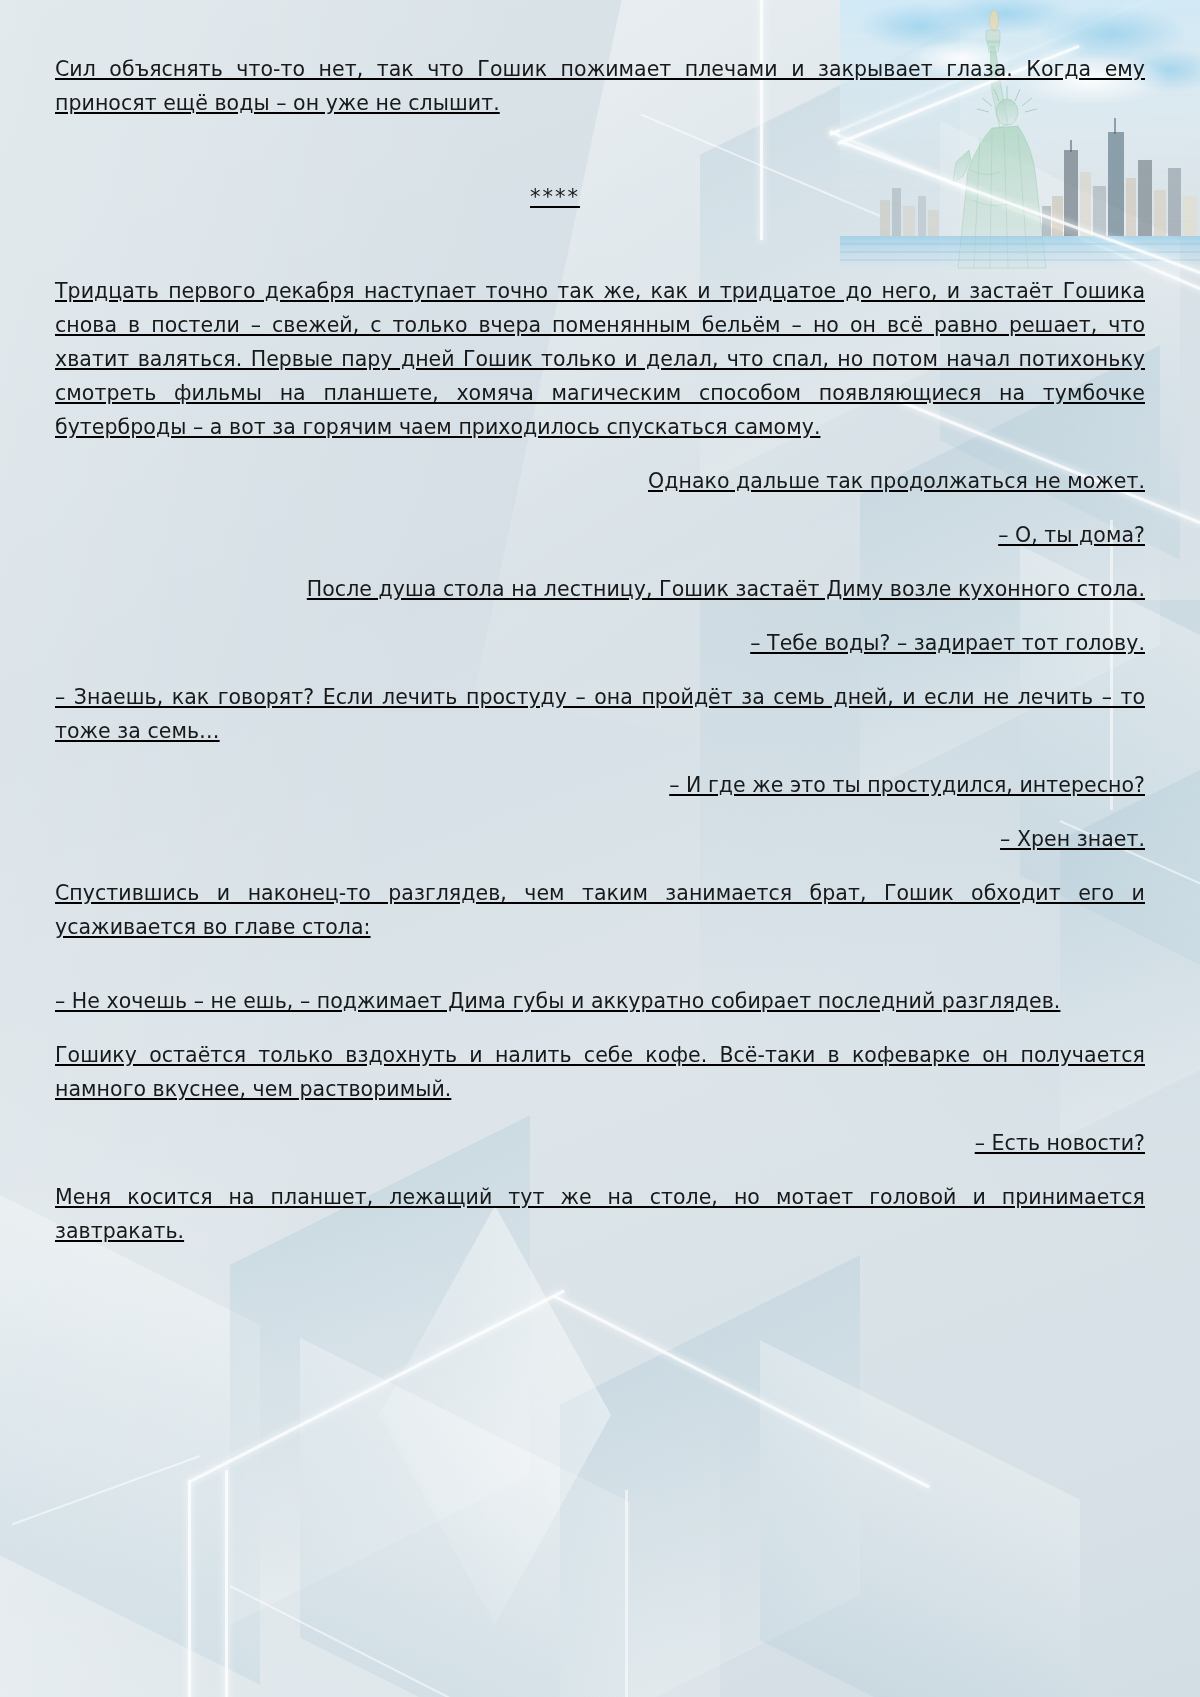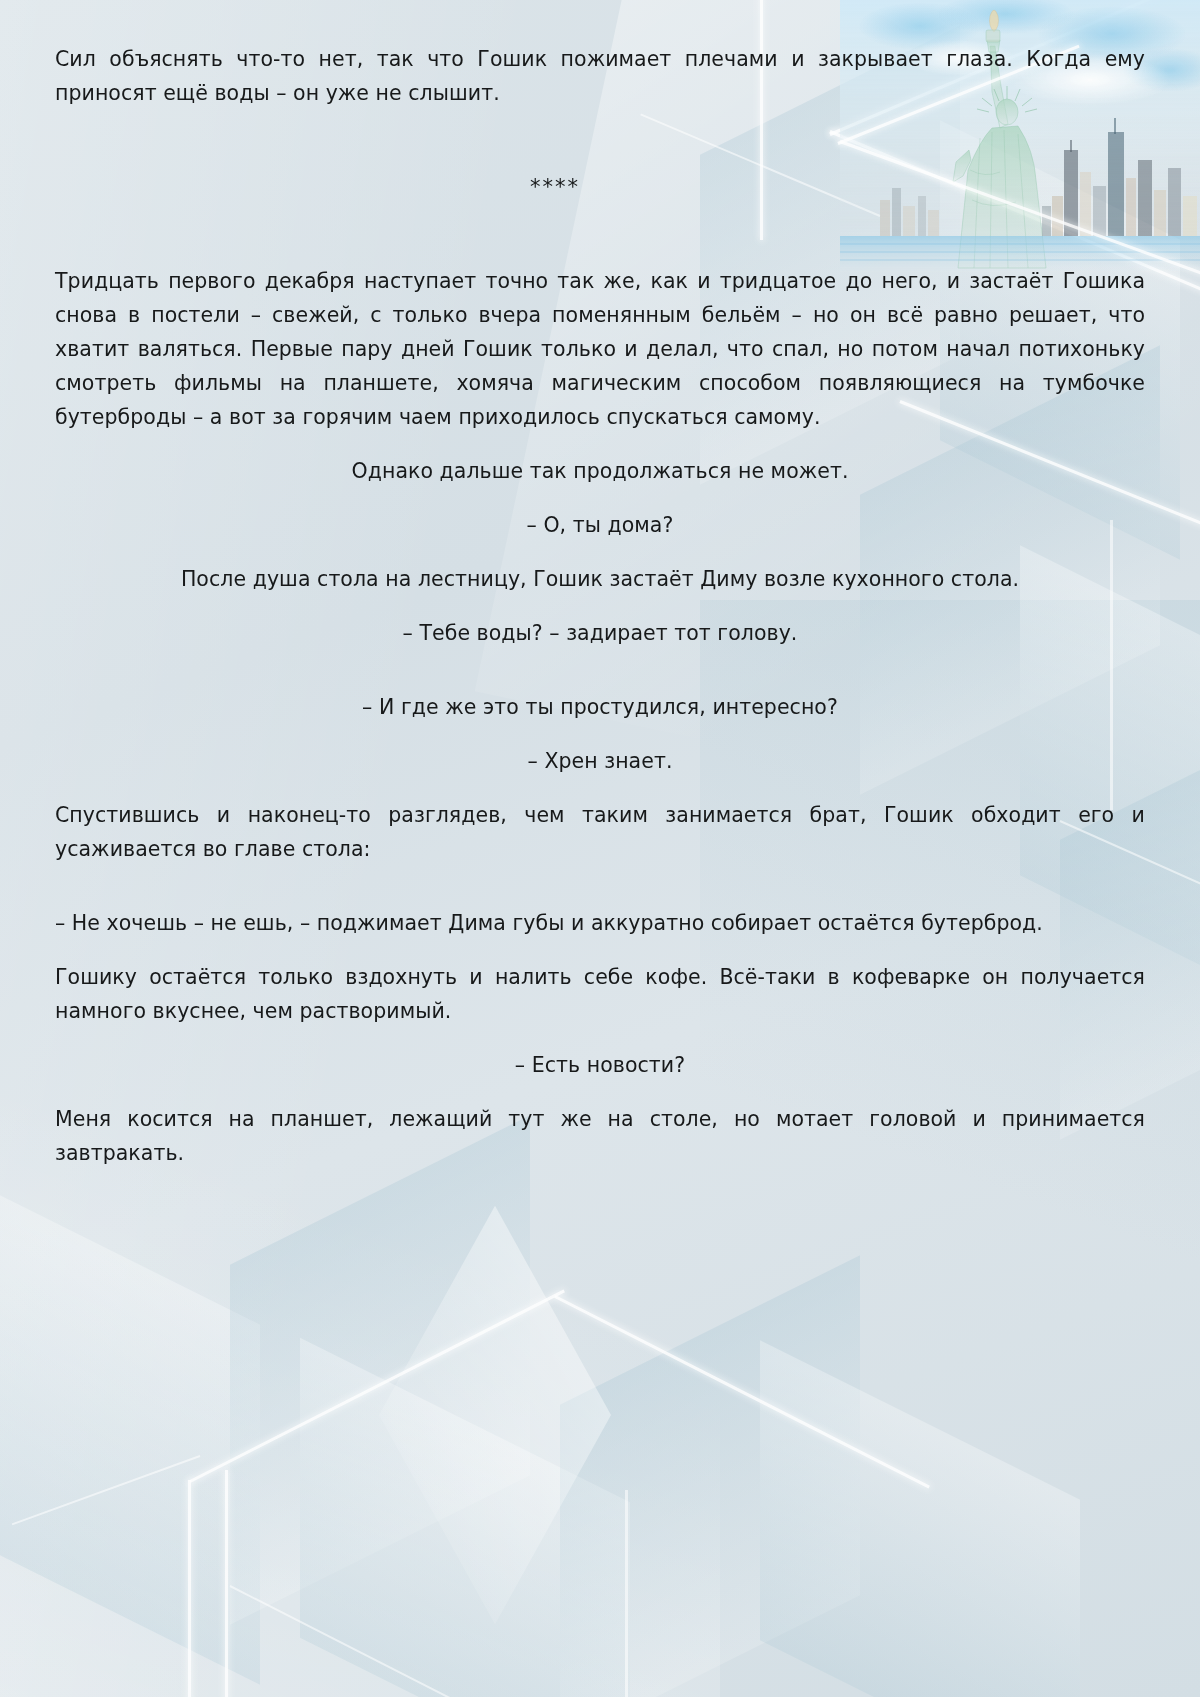--- a/index.html
+++ b/index.html
@@ -87,34 +87,35 @@
     width: 360px;
     height: 272px;
     opacity: 0.95;
     pointer-events: none;
   }
 
   
   .content {
     position: absolute;
     left: 55px;
-    top: 42px;
+    top: 52px;
     width: 1090px;
+    text-decoration: underline;
   }
   p.para {
     margin: 0 0 0 0;
     color: #17191a;
     font-size: 20.5px;
     line-height: 34px;
     text-align: justify;
     text-justify: inter-word;
     letter-spacing: 0.05px;
     font-family: "DejaVu Sans", "Liberation Sans", sans-serif;
   }
-  p.para.left { text-align: center; }
+  p.para.left { text-align: right; }
   .spacer-sm { height: 20px; }
   .spacer-lg { height: 60px; }
   .sep {
     color: #17191a;
     font-size: 21px;
     line-height: 34px;
     text-align: center;
     letter-spacing: 2px;
     width: 1000px;
   }
@@ -281,34 +282,35 @@
     <div class="spacer-sm"></div>
     <p class="para left">– О, ты дома?</p>
 
     <div class="spacer-sm"></div>
     <p class="para left">После душа стола на лестницу, Гошик застаёт Диму возле кухонного стола.</p>
 
     <div class="spacer-sm"></div>
     <p class="para left">– Тебе воды? – задирает тот голову.</p>
 
     <div class="spacer-sm"></div>
+    <p class="para">– Знаешь, как говорят? Если лечить простуду – она пройдёт за семь дней, и если не лечить – то тоже за семь…</p>
 
     <div class="spacer-sm"></div>
     <p class="para left">– И где же это ты простудился, интересно?</p>
 
     <div class="spacer-sm"></div>
     <p class="para left">– Хрен знает.</p>
 
     <div class="spacer-sm"></div>
     <p class="para">Спустившись и наконец-то разглядев, чем таким занимается брат, Гошик обходит его и усаживается во главе стола:</p>
 
     <div class="spacer-sm"></div>
 
     <div class="spacer-sm"></div>
-    <p class="para">– Не хочешь – не ешь, – поджимает Дима губы и аккуратно собирает остаётся бутерброд.</p>
+    <p class="para">– Не хочешь – не ешь, – поджимает Дима губы и аккуратно собирает последний разглядев.</p>
 
     <div class="spacer-sm"></div>
     <p class="para">Гошику остаётся только вздохнуть и налить себе кофе. Всё-таки в кофеварке он получается намного вкуснее, чем растворимый.</p>
 
     <div class="spacer-sm"></div>
     <p class="para left">– Есть новости?</p>
 
     <div class="spacer-sm"></div>
     <p class="para">Меня косится на планшет, лежащий тут же на столе, но мотает головой и принимается завтракать.</p>
 

